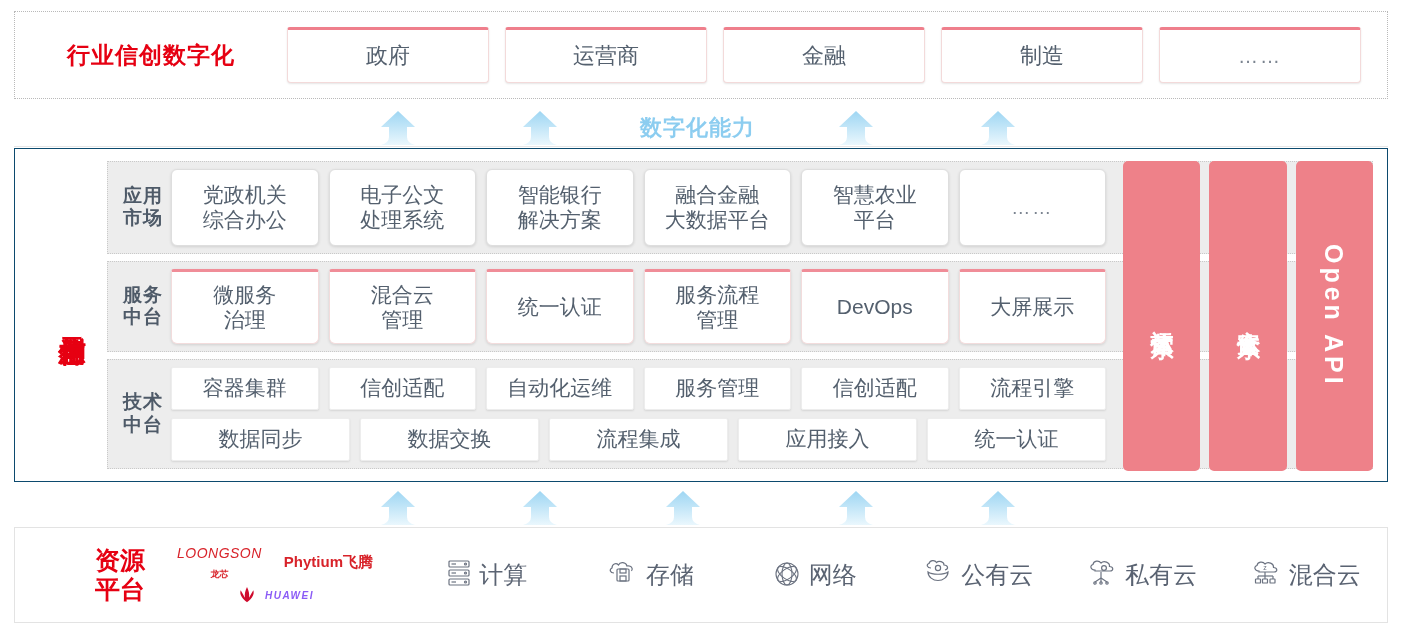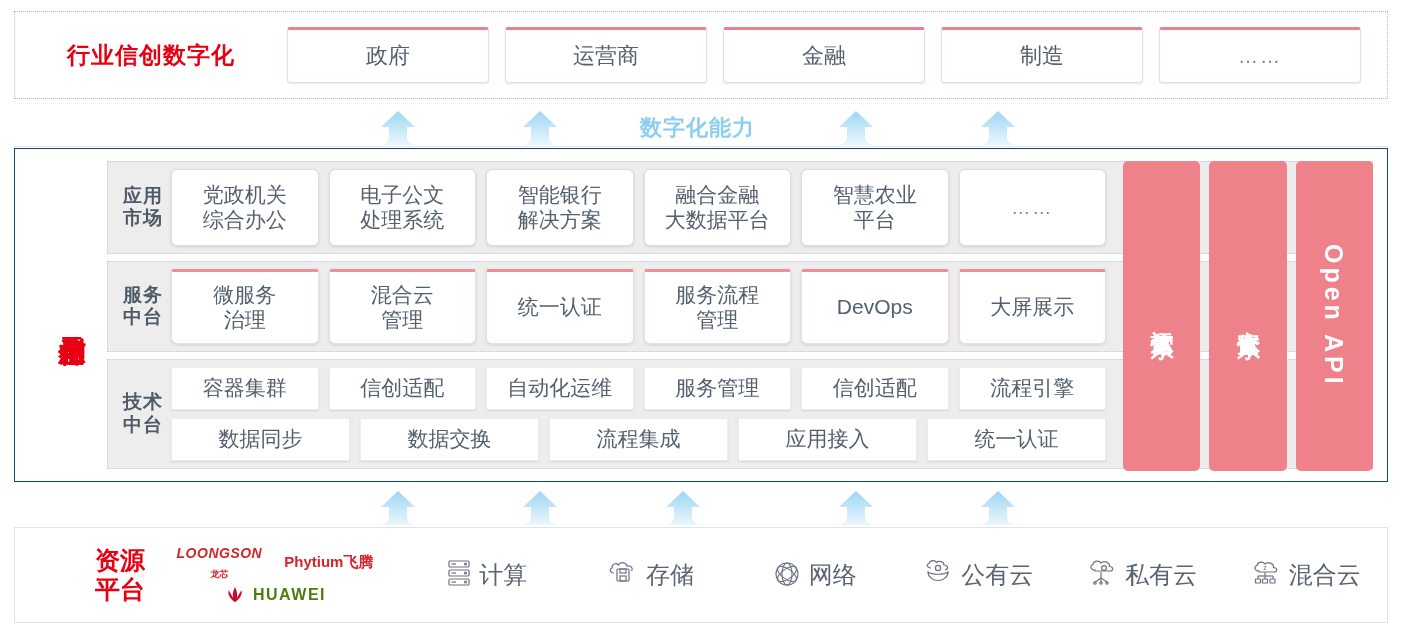--- a/index.html
+++ b/index.html
@@ -156,27 +156,27 @@
     font-size:25px;font-weight:bold;color:#e60012;line-height:1.16;
   }
   .vendors{
     flex:0 0 260px;width:260px;
     display:flex;flex-direction:column;align-items:center;justify-content:center;
     gap:7px;
   }
   .vendor-row{display:flex;align-items:center;justify-content:center;gap:22px;}
   .loongson{display:flex;flex-direction:column;align-items:center;line-height:1;}
   .loongson .en{
-    font-size:14px;font-weight:bold;color:#d8232a;font-style:italic;letter-spacing:.5px;
+    font-size:14px;font-weight:normal;color:#d8232a;font-style:italic;letter-spacing:.5px;
   }
   .loongson .cn{font-size:9px;color:#d8232a;font-weight:bold;margin-top:10px;}
   .phytium{font-size:15px;font-weight:bold;color:#d8232a;letter-spacing:0px;}
   .huawei{display:flex;align-items:center;gap:7px;}
   .huawei .mark{width:22px;height:18px;}
-  .huawei .txt{font-size:16px;font-weight:bold;color:#4d7c0f;letter-spacing:1.5px;}
+  .huawei .txt{font-size:10px;font-weight:bold;color:#8b5cf6;letter-spacing:1.5px;font-style:italic;}
 
   .res-items{flex:1;display:flex;align-items:center;}
   .res-item{
     flex:1;display:flex;align-items:flex-start;justify-content:center;gap:7px;
     font-size:24px;color:#5a6372;
   }
   .res-item svg{display:block;}
 
   
   .sep{

